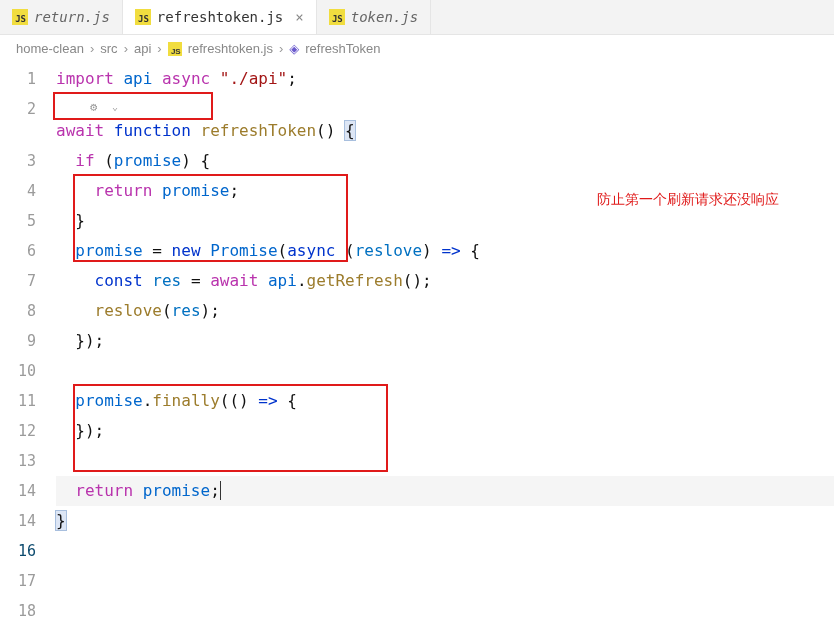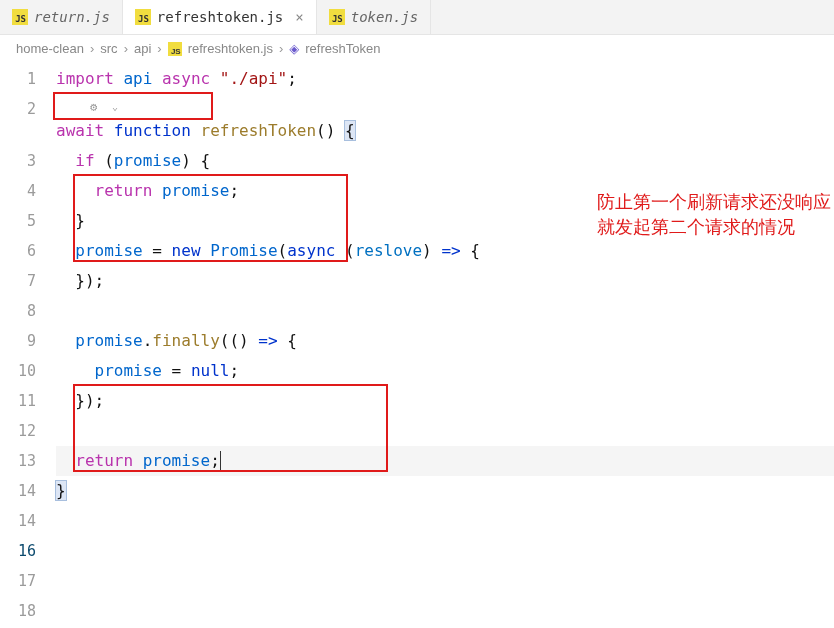--- a/index.html
+++ b/index.html
@@ -156,21 +156,21 @@
       border-left: 1px solid #333333;
     }
     .red-box {
       position: absolute;
       border: 2px solid #e01a1a;
       pointer-events: none;
     }
     .annotation {
       position: absolute;
       color: #e01a1a;
-      font-size: 18px;
+      font-size: 14px;
       font-family: "Microsoft YaHei", Arial, sans-serif;
       line-height: 1.4;
     }
   </style>
 </head>
 <body>
 
 <div class="tabs-bar">
   <div class="tab">
     <span class="js-icon">JS</span>
@@ -228,32 +228,32 @@
     <div class="code-line"><span class="kw-purple">import</span> <span class="prop">api</span> <span class="kw-purple">async</span> <span class="str">"./api"</span><span class="punc">;</span></div>
     <div class="code-gap">
         <span class="gap-icon">⚙</span>
         <span class="gap-chevron">⌄</span>
       </div>
     <div class="code-line"><span class="kw-purple">await</span> <span class="kw-dblue">function</span> <span class="fn-yellow">refreshToken</span><span class="punc">()</span> <span class="punc brace-hl">{</span></div>
     <div class="code-line">  <span class="kw-purple">if</span><span class="punc"> (</span><span class="prop">promise</span><span class="punc">) {</span></div>
     <div class="code-line">    <span class="kw-purple">return</span> <span class="prop">promise</span><span class="punc">;</span></div>
     <div class="code-line">  <span class="punc">}</span></div>
     <div class="code-line">  <span class="prop">promise</span><span class="op"> = </span><span class="kw-dblue">new</span> <span class="prop">Promise</span><span class="punc">(</span><span class="kw-dblue">async</span><span class="punc"> (</span><span class="num-param">reslove</span><span class="punc">) </span><span class="kw-dblue">=&gt;</span><span class="punc"> {</span></div>
+    <div class="code-line">    <span class="kw-dblue">const</span> <span class="num-param">res</span><span class="op"> = </span><span class="kw-purple">await</span> <span class="prop">api</span><span class="punc">.</span><span class="fn-yellow">getRefresh</span><span class="punc">();</span></div>
+    <div class="code-line">    <span class="fn-yellow">reslove</span><span class="punc">(</span><span class="num-param">res</span><span class="punc">);</span></div>
     <div class="code-line">  <span class="punc">});</span></div>
     <div class="code-line"></div>
     <div class="code-line">  <span class="prop">promise</span><span class="punc">.</span><span class="fn-yellow">finally</span><span class="punc">((</span><span class="punc">) </span><span class="kw-dblue">=&gt;</span><span class="punc"> {</span></div>
-    <div class="code-line">    <span class="prop">promise</span><span class="op"> = </span><span class="kw-dblue">null</span><span class="punc">;</span></div>
     <div class="code-line">  <span class="punc">});</span></div>
     <div class="code-line"></div>
     <div class="code-line current">  <span class="kw-purple">return</span> <span class="prop">promise</span><span class="punc">;</span><span class="cursor"></span></div>
     <div class="code-line"><span class="punc brace-hl">}</span></div>
     <div class="code-line"></div>
 
     <div class="red-box" style="left:-3px; top:30px; width:160px; height:28px;"></div>
     <div class="red-box" style="left:17px; top:112px; width:275px; height:88px;"></div>
     <div class="red-box" style="left:17px; top:322px; width:315px; height:88px;"></div>
 
     <div class="annotation" style="left:541px; top:128px;">
       <div>防止第一个刷新请求还没响应</div>
-      <div>就发起第二个请求的情况</div>
     </div>
   </div>
 </div>
 
 </body></html>

